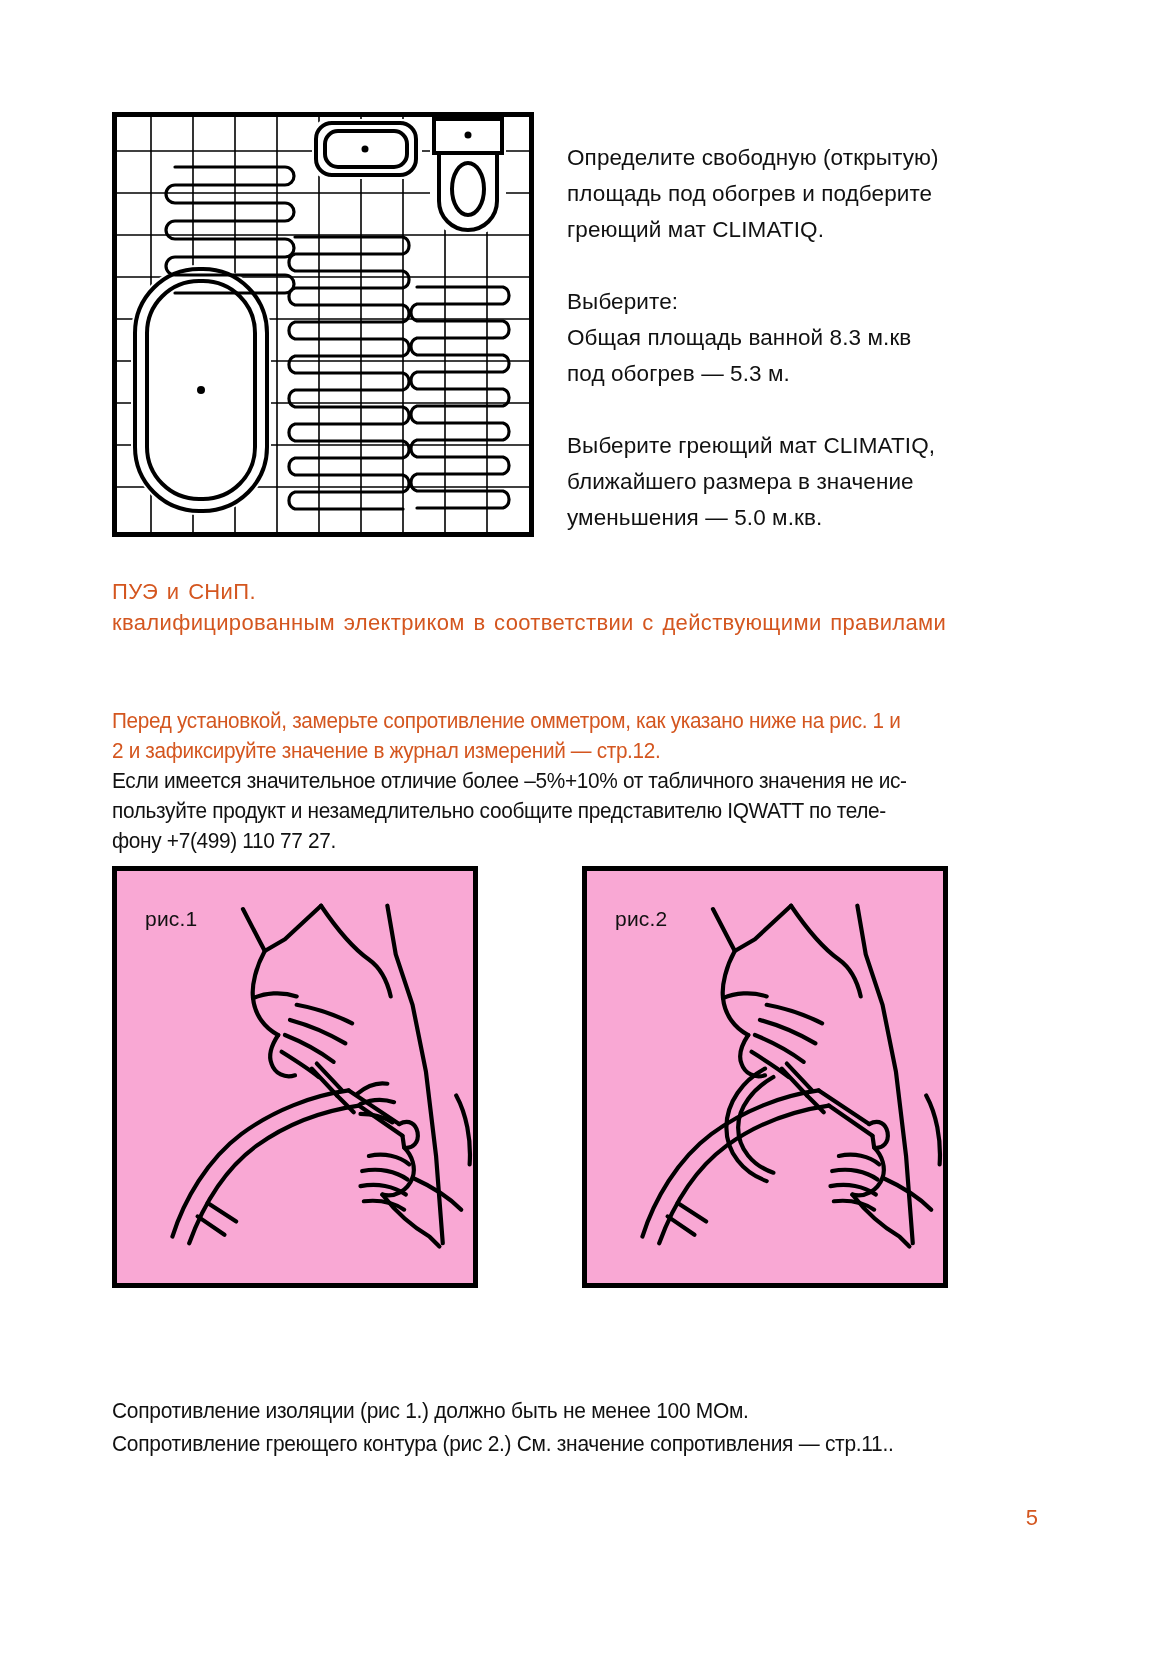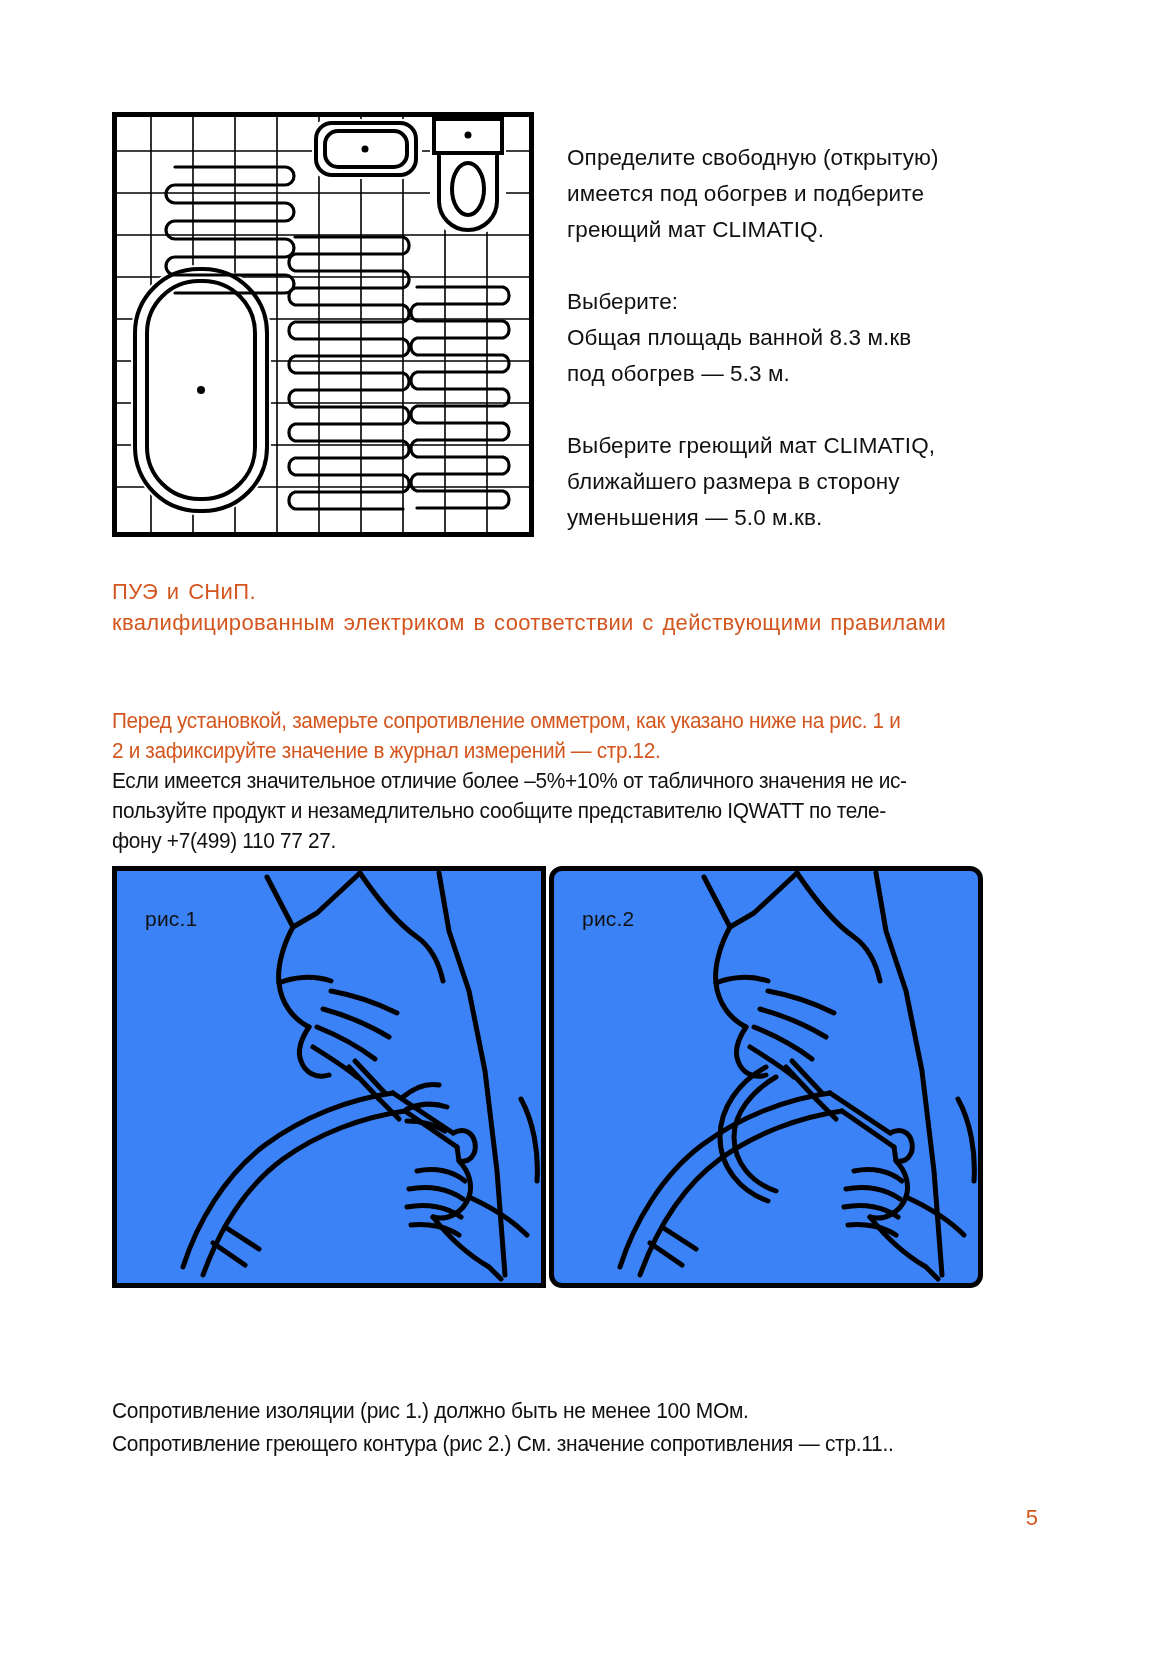--- a/index.html
+++ b/index.html
@@ -98,29 +98,29 @@
   .figs {
     position: absolute;
     left: 112px;
     top: 866px;
     width: 891px;
     height: 422px;
   }
   .fig-box {
     position: absolute;
     top: 0;
-    width: 434px;
+    width: 366px;
     height: 422px;
     border: 5px solid #000;
     box-sizing: border-box;
-    background: #3b82f6;
+    background: #f9a8d4;
     overflow: hidden;
   }
   #fig-1 { left: 0; }
-  #fig-2 { left: 437px; border-radius: 13px; }
+  #fig-2 { left: 470px; }
   .fig-caption {
     position: absolute;
     left: 28px;
     top: 36px;
     font-size: 21px;
     color: #111;
     z-index: 3;
     letter-spacing: 0.2px;
   }
   .fig-svg {
@@ -238,29 +238,29 @@
                    h86 a9 9 0 0 1 0 17 h-86 a9 9 0 0 0 0 17
                    h86 a9 9 0 0 1 0 17 h-86 a9 9 0 0 0 0 17
                    h86 a9 9 0 0 1 0 17 h-86 a9 9 0 0 0 0 17
                    h86 a9 9 0 0 1 0 17 h-86"></path>
         </g>
       </svg>
     </div>
 
     <div class="intro-text">
       <p>Определите свободную (открытую)</p>
-      <p>имеется под обогрев и подберите</p>
+      <p>площадь под обогрев и подберите</p>
       <p>греющий мат CLIMATIQ.</p>
       <div class="intro-gap"></div>
       <p>Выберите:</p>
       <p>Общая площадь ванной 8.3 м.кв</p>
       <p>под обогрев — 5.3 м.</p>
       <div class="intro-gap"></div>
       <p>Выберите греющий мат CLIMATIQ,</p>
-      <p>ближайшего размера в сторону</p>
+      <p>ближайшего размера в значение</p>
       <p>уменьшения — 5.0 м.кв.</p>
     </div>
   </div>
 
   <div class="warn-block" id="warn-1">
     <p>ПУЭ и СНиП.</p>
     <p>квалифицированным электриком в соответствии с действующими правилами</p>
   </div>
 
   <div class="warn-block" id="warn-2">

